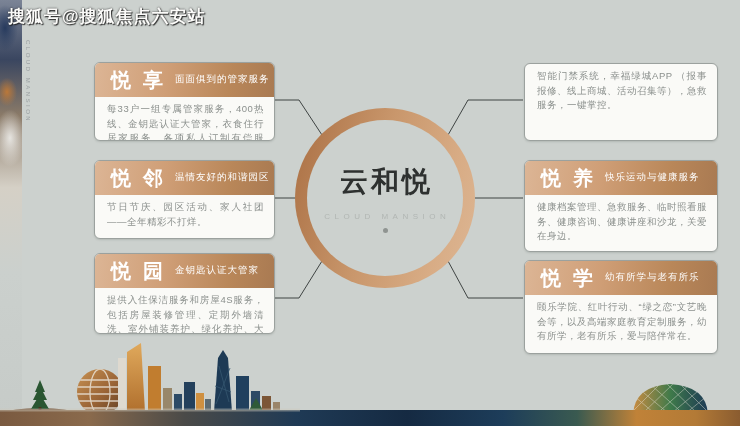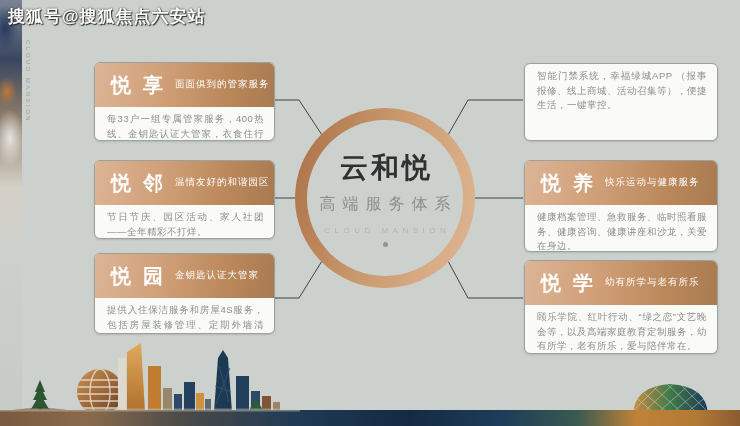--- a/index.html
+++ b/index.html
@@ -30,21 +30,21 @@
   .circle-inner{position:absolute;inset:12px;border-radius:50%;background:#ccd1ce;
     display:flex;flex-direction:column;align-items:center;justify-content:center;}
   .circle-title{font-size:28px;font-weight:700;color:#2e3130;letter-spacing:3px;text-indent:3px;}
   .circle-sub{font-size:16px;color:#8a8f8c;letter-spacing:7px;text-indent:7px;margin-top:7px;}
   .circle-en{font-size:8px;color:#b1b6b3;letter-spacing:4.5px;text-indent:4.5px;margin-top:11px;}
   .circle-dot{width:5px;height:5px;border-radius:50%;background:#8f9491;margin-top:7px;}
 
   
   .panel{position:absolute;border:1px solid #9ba19e;border-radius:6px;background:#fafaf7;
     overflow:hidden;box-shadow:0 1px 2px rgba(60,70,65,.18);}
-  .panel-head{height:44px;display:flex;align-items:center;padding:0 8px 0 16px;
+  .panel-head{height:34px;display:flex;align-items:center;padding:0 8px 0 16px;
     background:linear-gradient(97deg,#dcb595 0%,#cf9e76 40%,#b98759 75%,#a97a52 100%);}
   .panel-title{font-size:20px;font-weight:700;color:#ffffff;letter-spacing:12px;white-space:nowrap;line-height:1;}
   .panel-tag{font-size:9.5px;color:#ffffff;letter-spacing:1px;white-space:nowrap;margin-top:-1px;}
   .panel-body{padding:5px 10px 0 12px;font-size:9.5px;line-height:14.5px;color:#8b908d;
     text-align:justify;letter-spacing:.5px;}
   .p-l1{left:94px;top:62px;width:179px;height:77px;}
   .p-l2{left:94px;top:160px;width:179px;height:77px;}
   .p-l3{left:94px;top:253px;width:179px;height:79px;}
   .p-r1{left:524px;top:63px;width:192px;height:76px;}
   .p-r2{left:524px;top:160px;width:192px;height:90px;}
@@ -68,21 +68,20 @@
     <line x1="273" y1="198" x2="295" y2="198"></line>
     <polyline points="273,298 299,298 322,261"></polyline>
     <polyline points="523,100 468,100 448,135"></polyline>
     <line x1="475" y1="198" x2="523" y2="198"></line>
     <polyline points="523,298 468,298 448,261"></polyline>
   </svg>
 
   <div class="circle-ring">
     <div class="circle-inner">
       <div class="circle-title">云和悦</div>
-      <div class="circle-sub">高端服务体系</div>
       <div class="circle-en">CLOUD MANSION</div>
       <div class="circle-dot"></div>
     </div>
   </div>
 
   <section class="panel p-l1">
     <header class="panel-head">
       <span class="panel-title">悦享</span>
       <span class="panel-tag">面面俱到的管家服务</span>
     </header>
@@ -99,21 +98,21 @@
 
   <section class="panel p-l3">
     <header class="panel-head">
       <span class="panel-title">悦园</span>
       <span class="panel-tag">金钥匙认证大管家</span>
     </header>
     <div class="panel-body">提供入住保洁服务和房屋4S服务，包括房屋装修管理、定期外墙清洗、室外铺装养护、绿化养护、大堂石材养护等服务。</div>
   </section>
 
   <section class="panel p-r1">
-    <div class="panel-body">智能门禁系统，幸福绿城APP （报事报修、线上商城、活动召集等），便捷生活，一键掌控。</div>
+    <div class="panel-body">智能门禁系统，幸福绿城APP （报事报修、线上商城、活动召集等），急救服务，一键掌控。</div>
   </section>
 
   <section class="panel p-r3">
     <header class="panel-head">
       <span class="panel-title">悦学</span>
       <span class="panel-tag">幼有所学与老有所乐</span>
     </header>
     <div class="panel-body">颐乐学院、红叶行动、“绿之恋”文艺晚会等，以及高端家庭教育定制服务，幼有所学，老有所乐，爱与陪伴常在。</div>
   </section>
 

